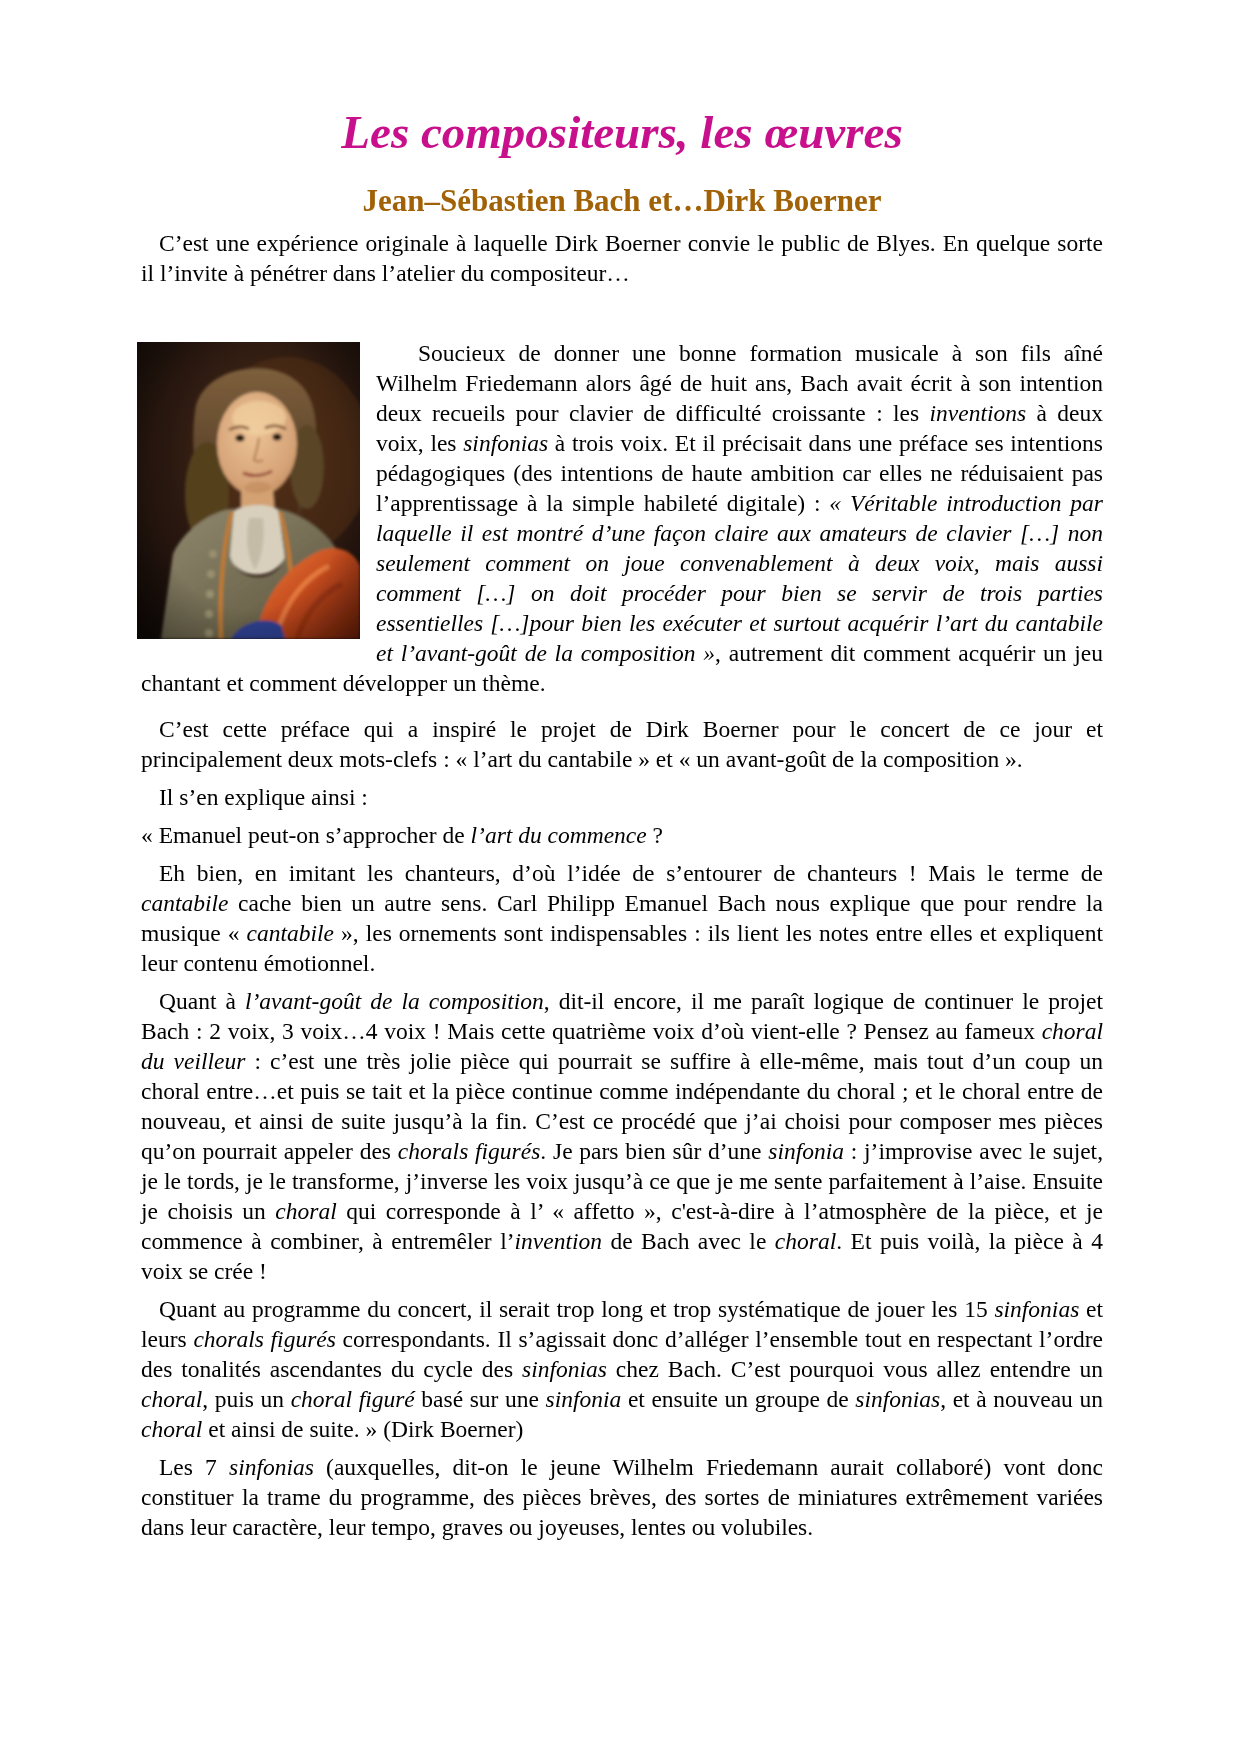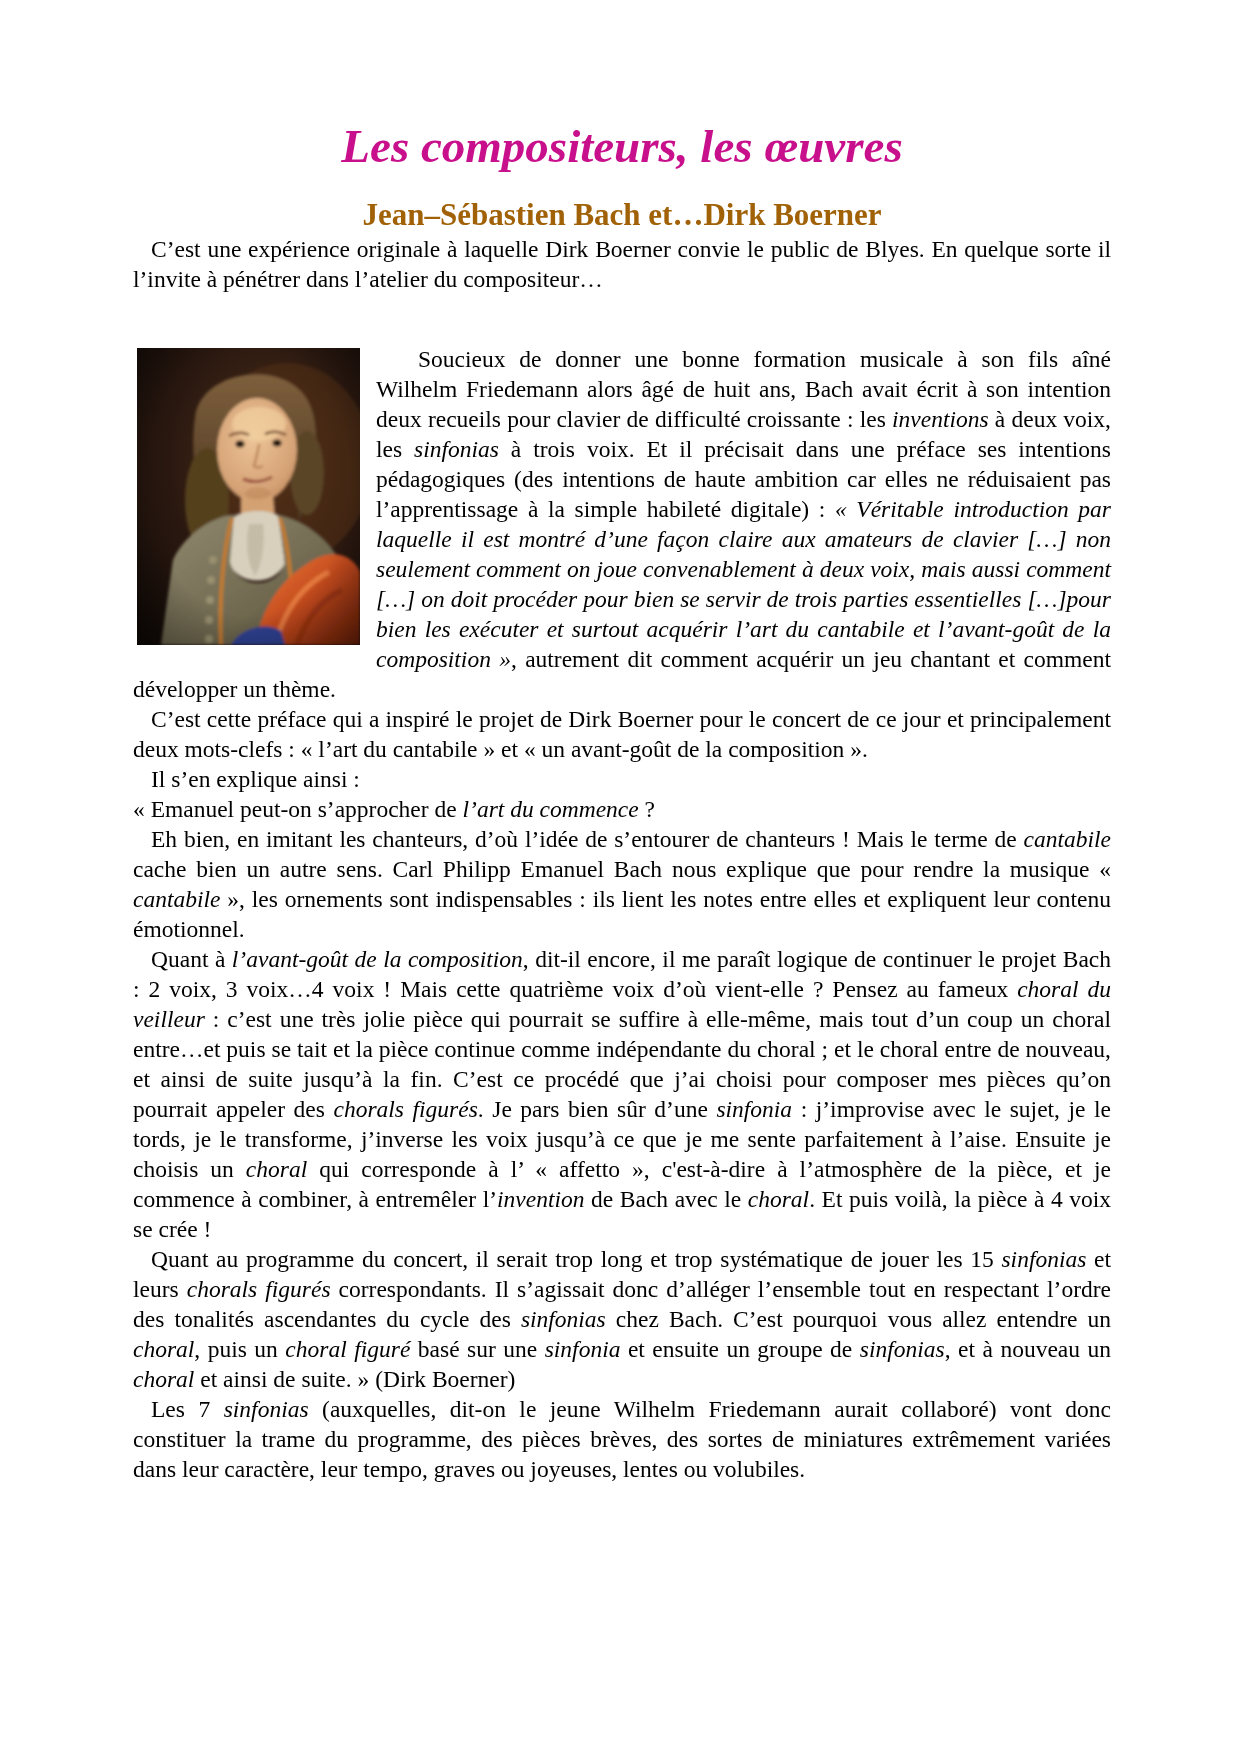--- a/index.html
+++ b/index.html
@@ -7,42 +7,42 @@
     width:1241px; height:1755px;
     margin:0 auto;
     background:#ffffff;
     position:relative;
     overflow:hidden;
     font-family:"Liberation Serif","DejaVu Serif",serif;
     color:#000000;
   }
   .content {
     position:absolute;
-    left:133px; top:14px;
+    left:133px; top:0;
     width:978px;
     padding-top:104px;
   }
   .doc-title {
     margin:0;
     text-align:center;
     font-style:italic;
     font-weight:bold;
     font-size:47px;
     line-height:1.2;
   }
   .doc-subtitle {
     margin:22px 0 0 0;
     text-align:center;
     font-weight:bold;
     font-size:31px;
     line-height:1.2;
     color:#a16207;
   }
   .body-text p {
-    margin:0;
+    margin:8px;
     font-size:23.5px;
     line-height:30px;
     text-align:justify;
     text-justify:inter-word;
   }
   .indent    { text-indent:18px; }
   .indent-lg { text-indent:42px; }
   .para-intro      { margin-top:36px; }
   .block-soucieux  { margin-top:50px; }
   .para-preface    { margin-top:46px; }

